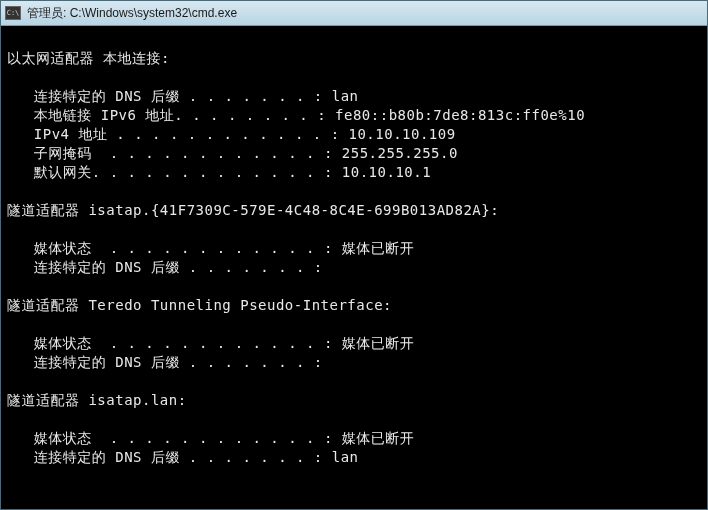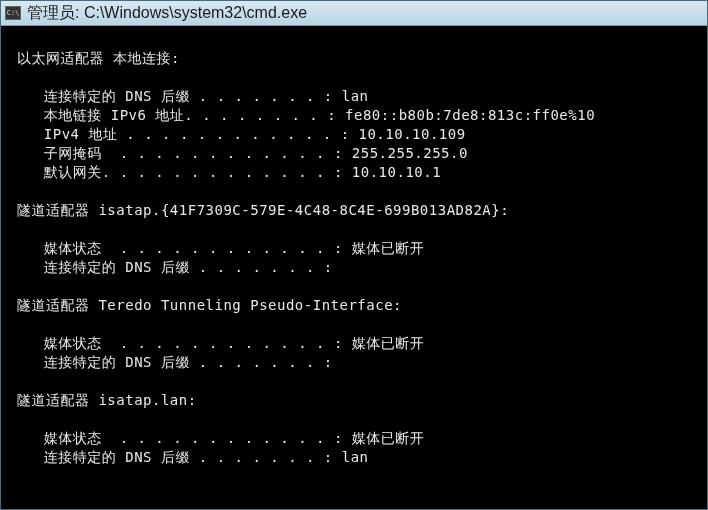--- a/index.html
+++ b/index.html
@@ -35,28 +35,28 @@
       border: 1px solid #666;
       margin-right: 6px;
       display: flex;
       align-items: center;
       justify-content: center;
       font-size: 7px;
       color: #ccc;
       font-family: monospace;
     }
     .titlebar-text {
-      font-size: 16px;
+      font-size: 12px;
       color: #1a1a1a;
       font-family: 'Microsoft YaHei', 'SimSun', sans-serif;
     }
     .console {
       background: #000;
       color: #e8e8e8;
-      padding: 4px 16px;
+      padding: 4px 6px;
       font-size: 14px;
       line-height: 19px;
       white-space: pre;
       font-family: 'NSimSun', 'SimSun', 'Consolas', monospace;
       height: calc(100% - 25px);
       letter-spacing: 0.5px;
     }
   </style>
 </head>
 <body>

